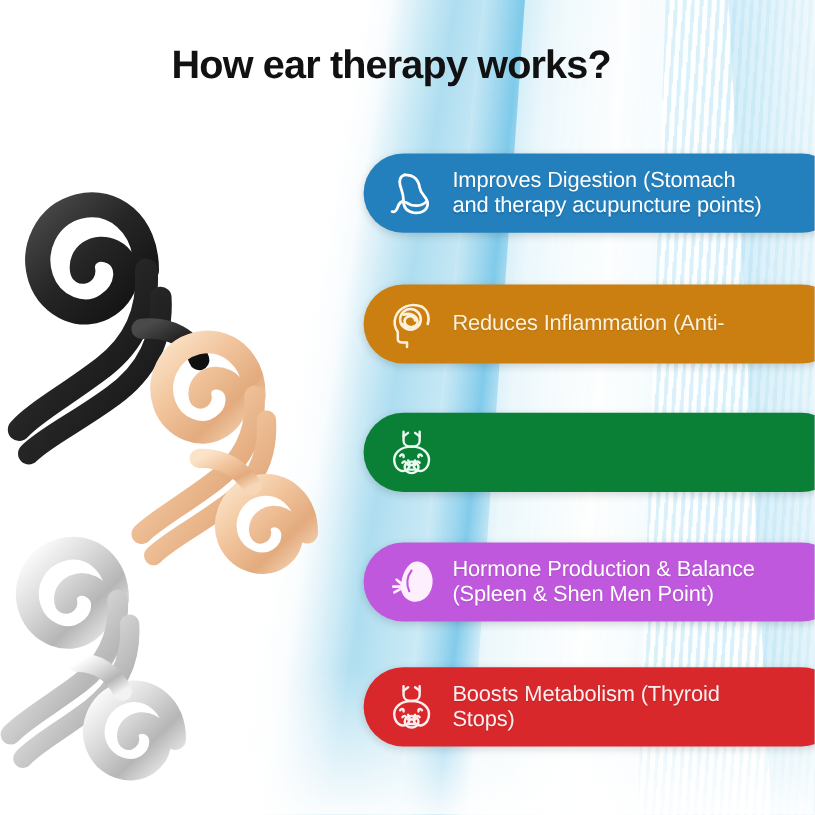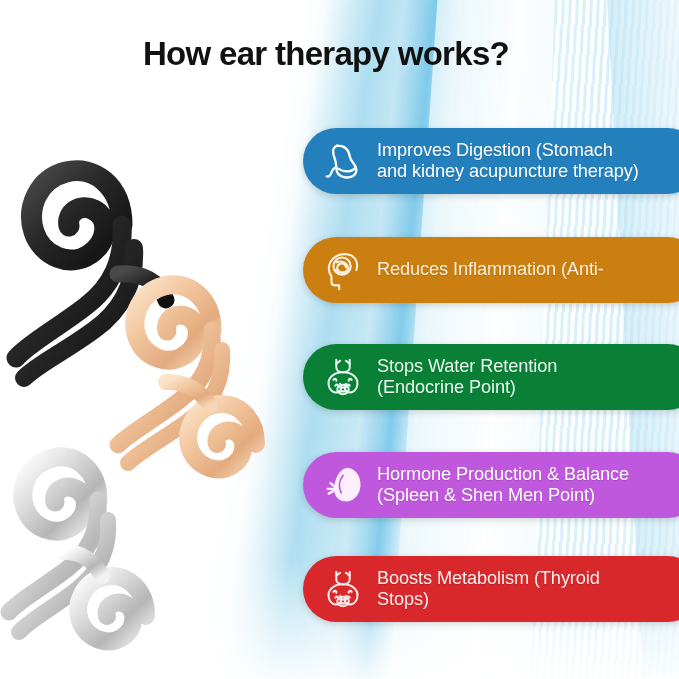--- a/index.html
+++ b/index.html
@@ -176,21 +176,21 @@
         <svg width="46" height="46" viewBox="0 0 48 48" fill="none" stroke="#ffffff" stroke-width="2.4" stroke-linecap="round" stroke-linejoin="round">
           <path d="M18 8 C 26 8, 30 12, 31 19 C 32 26, 38 27, 38 33
                    C 38 39, 32 42, 26 41 C 20 40, 17 36, 17 31"></path>
           <path d="M18 8 C 14 9, 13 13, 14 17 C 15 21, 17 24, 17 31"></path>
           <path d="M17 31 C 15 31, 13 33, 12 36 C 11 39, 9 41, 7 40"></path>
           <path d="M19 32 C 25 36, 33 36, 37 31"></path>
         </svg>
       </span>
       <span class="txt">
         <span>Improves Digestion (Stomach</span><br>
-        <span>and kidney acupuncture therapy)</span>
+        <span>and therapy acupuncture points)</span>
       </span>
     </div>
 
     <div class="badge b2" style="background: rgb(202, 127, 16);">
       <span class="ic">
         <svg width="46" height="46" viewBox="0 0 48 48" fill="none" stroke="#fdf0dc" stroke-width="2.2" stroke-linecap="round" stroke-linejoin="round">
           <path d="M33 9 C 24 5, 13 9, 10 18 C 8 24, 10 28, 12 31 L 12 37
                    C 12 39, 13 40, 16 40 L 20 40 L 20 44"></path>
           <path d="M33 9 C 38 12, 40 18, 38 24"></path>
           <circle cx="23" cy="20" r="9"></circle>
@@ -210,24 +210,20 @@
           <path d="M17 6 L 17 14 C 17 17, 20 19, 24 19 C 28 19, 31 17, 31 14 L 31 6"></path>
           <path d="M17 10 L 21 7 M31 10 L 27 7"></path>
           <path d="M24 19 C 14 19, 8 25, 9 32 C 10 39, 16 42, 20 39 C 23 37, 23 33, 21 31"></path>
           <path d="M24 19 C 34 19, 40 25, 39 32 C 38 39, 32 42, 28 39 C 25 37, 25 33, 27 31"></path>
           <ellipse cx="24" cy="37" rx="6" ry="5"></ellipse>
           <path d="M21 35 L 27 35 M21 39 L 27 39"></path>
           <path d="M14 27 c1.5 -2 3.5 -1 3 1 M33 27 c-1.5 -2 -3.5 -1 -3 1"></path>
           <path d="M16 33 c1.5 -2 3.5 -1 3 1 M31 33 c-1.5 -2 -3.5 -1 -3 1"></path>
         </svg>
       </span>
-      <span class="txt" style="color:#eafaf0">
-        <span>Stops Water Retention</span><br>
-        <span>(Endocrine Point)</span>
-      </span>
     </div>
 
     <div class="badge b4" style="background: rgb(192, 88, 222);">
       <span class="ic">
         <svg width="46" height="46" viewBox="0 0 48 48">
           <path d="M30 7 C 39 9, 43 19, 41 28 C 39 37, 31 42, 24 40
                    C 17 38, 14 31, 16 23 C 18 14, 23 6, 30 7 Z" fill="#fdeffd" stroke="#fdeffd" stroke-width="1.5"></path>
           <path d="M24 14 C 20 19, 19 26, 22 32" fill="none" stroke="#c058de" stroke-width="1.8" stroke-linecap="round"></path>
           <path d="M18 28 L 9 33 M18 28 L 8 28 M18 28 L 11 22" fill="none" stroke="#fdeffd" stroke-width="2.4" stroke-linecap="round"></path>
         </svg>

